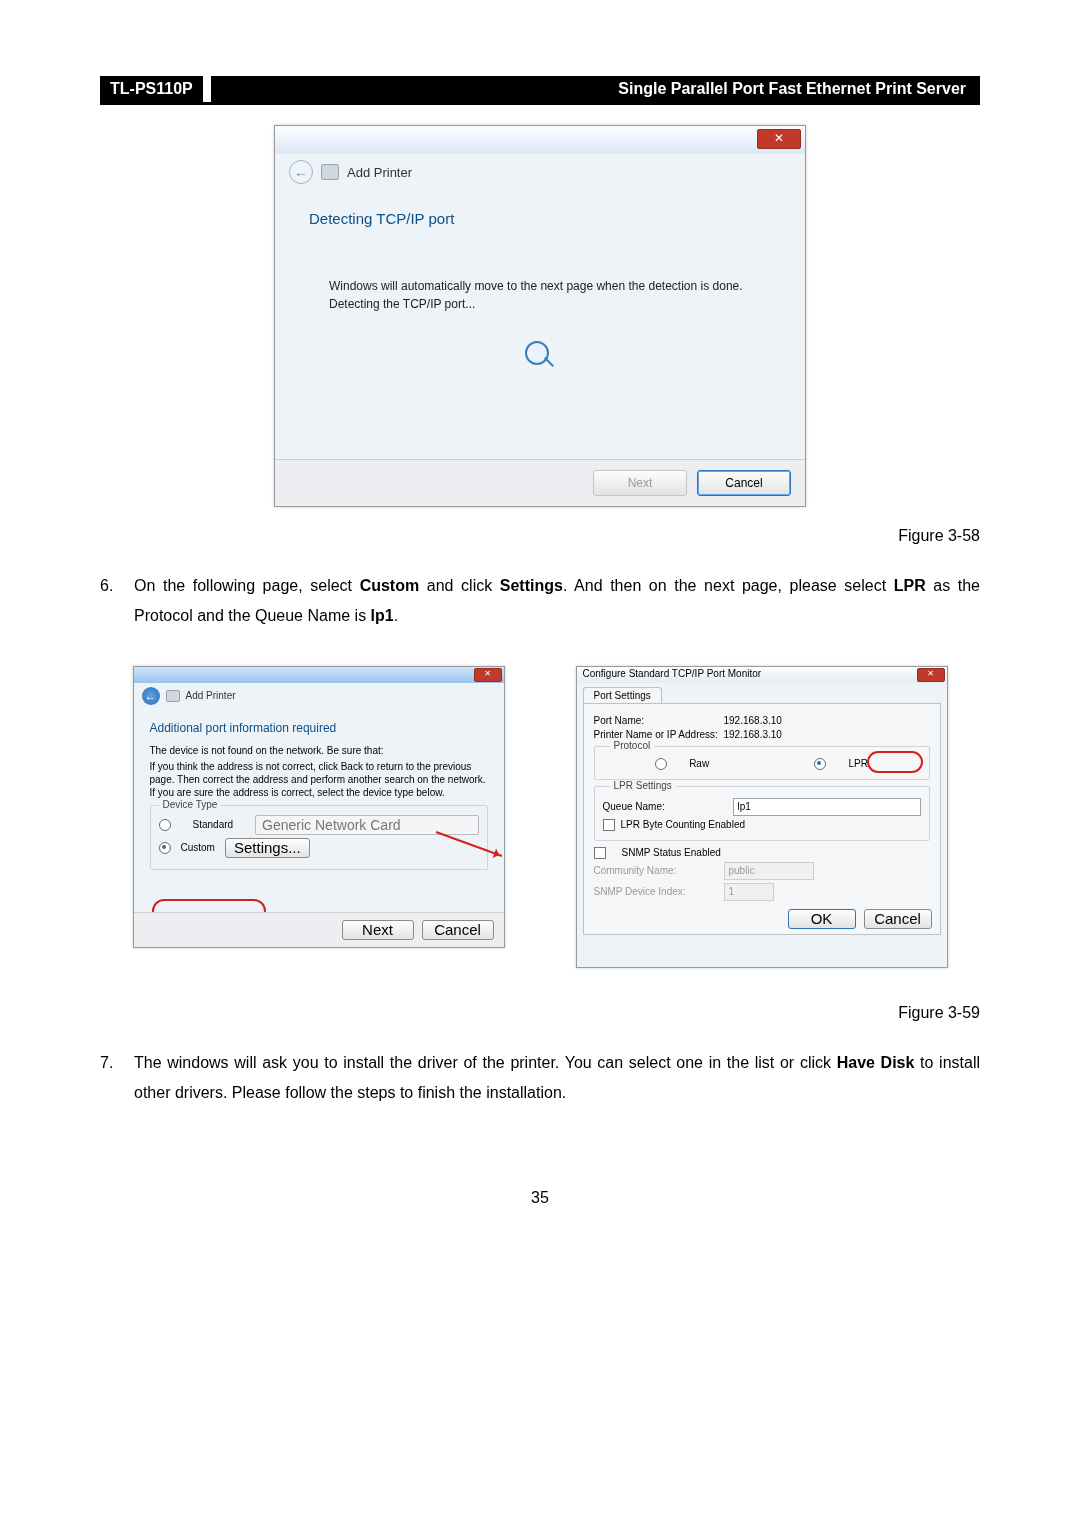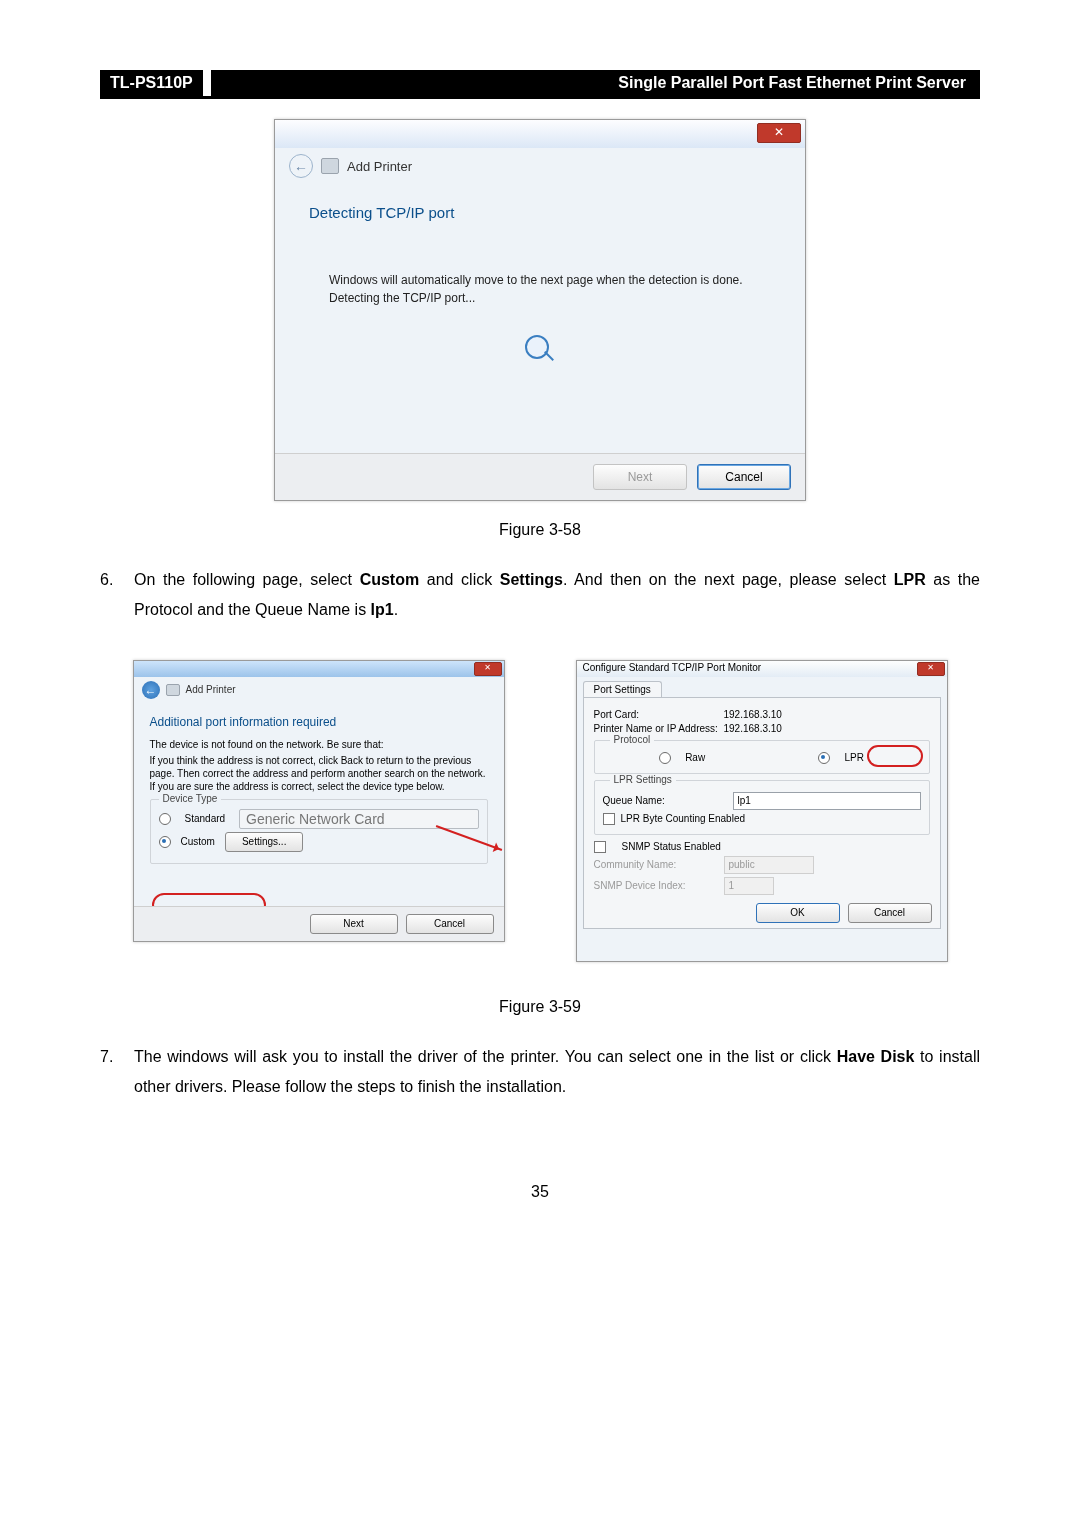--- a/index.html
+++ b/index.html
@@ -1,21 +1,21 @@
 <!DOCTYPE html>
 <html><head>
 <meta charset="utf-8">
 <style>
   body{margin:0;background:#fff;font-family:Arial,Helvetica,sans-serif;color:#000;font-size:14px}
-  .page{width:1080px;margin:10px auto;padding:60px 100px 40px;box-sizing:border-box}
+  .page{width:1080px;margin:16px auto;padding:60px 100px 40px;box-sizing:border-box}
   .header-bar{border-bottom:3px solid #000;margin-bottom:14px}
   .header-inner{display:flex;align-items:stretch}
   .model{background:#000;color:#fff;font-weight:bold;padding:4px 10px;font-size:16px}
   .product{background:#000;color:#fff;font-weight:bold;padding:4px 14px;font-size:16px;margin-left:8px;flex:1;text-align:right}
-  .figcap{text-align:center;margin:16px 0 26px;font-size:16px}
+  .figcap{text-align:right;margin:16px 0 26px;font-size:16px}
   .num-para{display:flex;margin:0 0 14px 0;line-height:1.9;font-size:16px}
   .num-para .num{width:34px;flex:none}
   .num-para .txt{flex:1;text-align:justify}
   .txt b{font-weight:bold}
   .page-num{text-align:center;margin-top:80px;font-size:16px}
 
   
   .win{border:1px solid #9a9a9a;background:#eef3f8;box-shadow:0 0 3px rgba(0,0,0,.2);margin:20px auto;position:relative}
   .win1{width:530px;height:380px}
   .titlebar{height:28px;background:linear-gradient(#fdfdff,#dbe7f6);position:relative}
@@ -43,24 +43,24 @@
   .titletext{position:absolute;left:6px;top:1px;font-size:10px;color:#000}
   .crumb2{padding:4px 8px;display:flex;align-items:center;gap:6px;font-size:10px;color:#333}
   .back-sm{width:18px;height:18px;border-radius:50%;background:radial-gradient(#5fa2e0,#2c6fb6);color:#fff;display:flex;align-items:center;justify-content:center;font-size:12px}
   .body2{padding:6px 16px 0;position:relative}
   .h-blue2{color:#0b4f8b;font-size:12px;margin:6px 0 10px}
   .p10{font-size:10px;color:#000;margin:4px 0}
   .ol10{font-size:10px;color:#000;margin:4px 0 6px 14px;padding:0}
   .ol10 li{margin:0;line-height:1.3}
   .group{border:1px solid #d0d4d9;border-radius:2px;padding:6px 8px 8px;margin:6px 0;position:relative}
   .group .gl{position:absolute;top:-7px;left:8px;background:#eef3f8;padding:0 4px;font-size:10px;color:#444}
-  .radio-row{display:flex;align-items:center;gap:14px;margin:3px 0;font-size:10px}
+  .radio-row{display:flex;align-items:center;gap:22px;margin:3px 0;font-size:10px}
   .radio{width:10px;height:10px;border:1px solid #6b6b6b;border-radius:50%;display:inline-block;position:relative;background:#fff}
   .radio.on::after{content:"";position:absolute;left:2px;top:2px;width:4px;height:4px;background:#2b6fb5;border-radius:50%}
-  .minibtn{height:18px;font-size:10px;border:1px solid #8a8a8a;background:linear-gradient(#fdfdfd,#e3e3e3);border-radius:3px;display:inline-flex;align-items:center;justify-content:center;padding:0 16px}
+  .minibtn{height:18px;font-size:15px;border:1px solid #8a8a8a;background:linear-gradient(#fdfdfd,#e3e3e3);border-radius:3px;display:inline-flex;align-items:center;justify-content:center;padding:0 8px}
   .dd{flex:1;height:18px;border:1px solid #b7bcc2;background:#f3f5f7;color:#777;padding:0 6px;display:flex;align-items:center;border-radius:2px;font-size:14px}
   .footer2{position:absolute;left:0;right:0;bottom:0;height:34px;background:#eceef1;border-top:1px solid #cfcfcf;display:flex;justify-content:flex-end;align-items:center;padding:0 10px;gap:8px}
   .red-callout{position:absolute;border:2px solid #d32020;border-radius:12px}
   .red-arrow{position:absolute;width:60px;height:2px;background:#d32020}
   .red-arrow::after{content:"";position:absolute;right:-2px;top:-4px;border:5px solid transparent;border-left-color:#d32020}
 
   
   .tabrow{padding:4px 6px 0}
   .tab{display:inline-block;border:1px solid #bcc2c9;border-bottom:none;background:#f4f6f8;padding:2px 10px;font-size:10px;border-radius:3px 3px 0 0}
   .tabbody{border:1px solid #bcc2c9;margin:0 6px 6px;padding:8px 10px;background:#f4f6f8;height:232px;position:relative;box-sizing:border-box}
@@ -161,21 +161,21 @@
     </div>
 
     <div class="win win3">
       <div class="tb2">
         <span class="titletext">Configure Standard TCP/IP Port Monitor</span>
         <div class="close-sm">✕</div>
       </div>
       <div class="tabrow"><span class="tab">Port Settings</span></div>
       <div class="tabbody">
         <div class="kv">
-            <span class="k">Port Card:</span>
+            <span class="k">Port Name:</span>
             <span class="v">192.168.3.10</span>
           </div>
         <div class="kv">
             <span class="k">Printer Name or IP Address:</span>
             <span class="v">192.168.3.10</span>
           </div>
         <div class="fs">
           <span class="fl">Protocol</span>
           <div style="display:flex;justify-content:space-around">
             <span class="radio-row">

